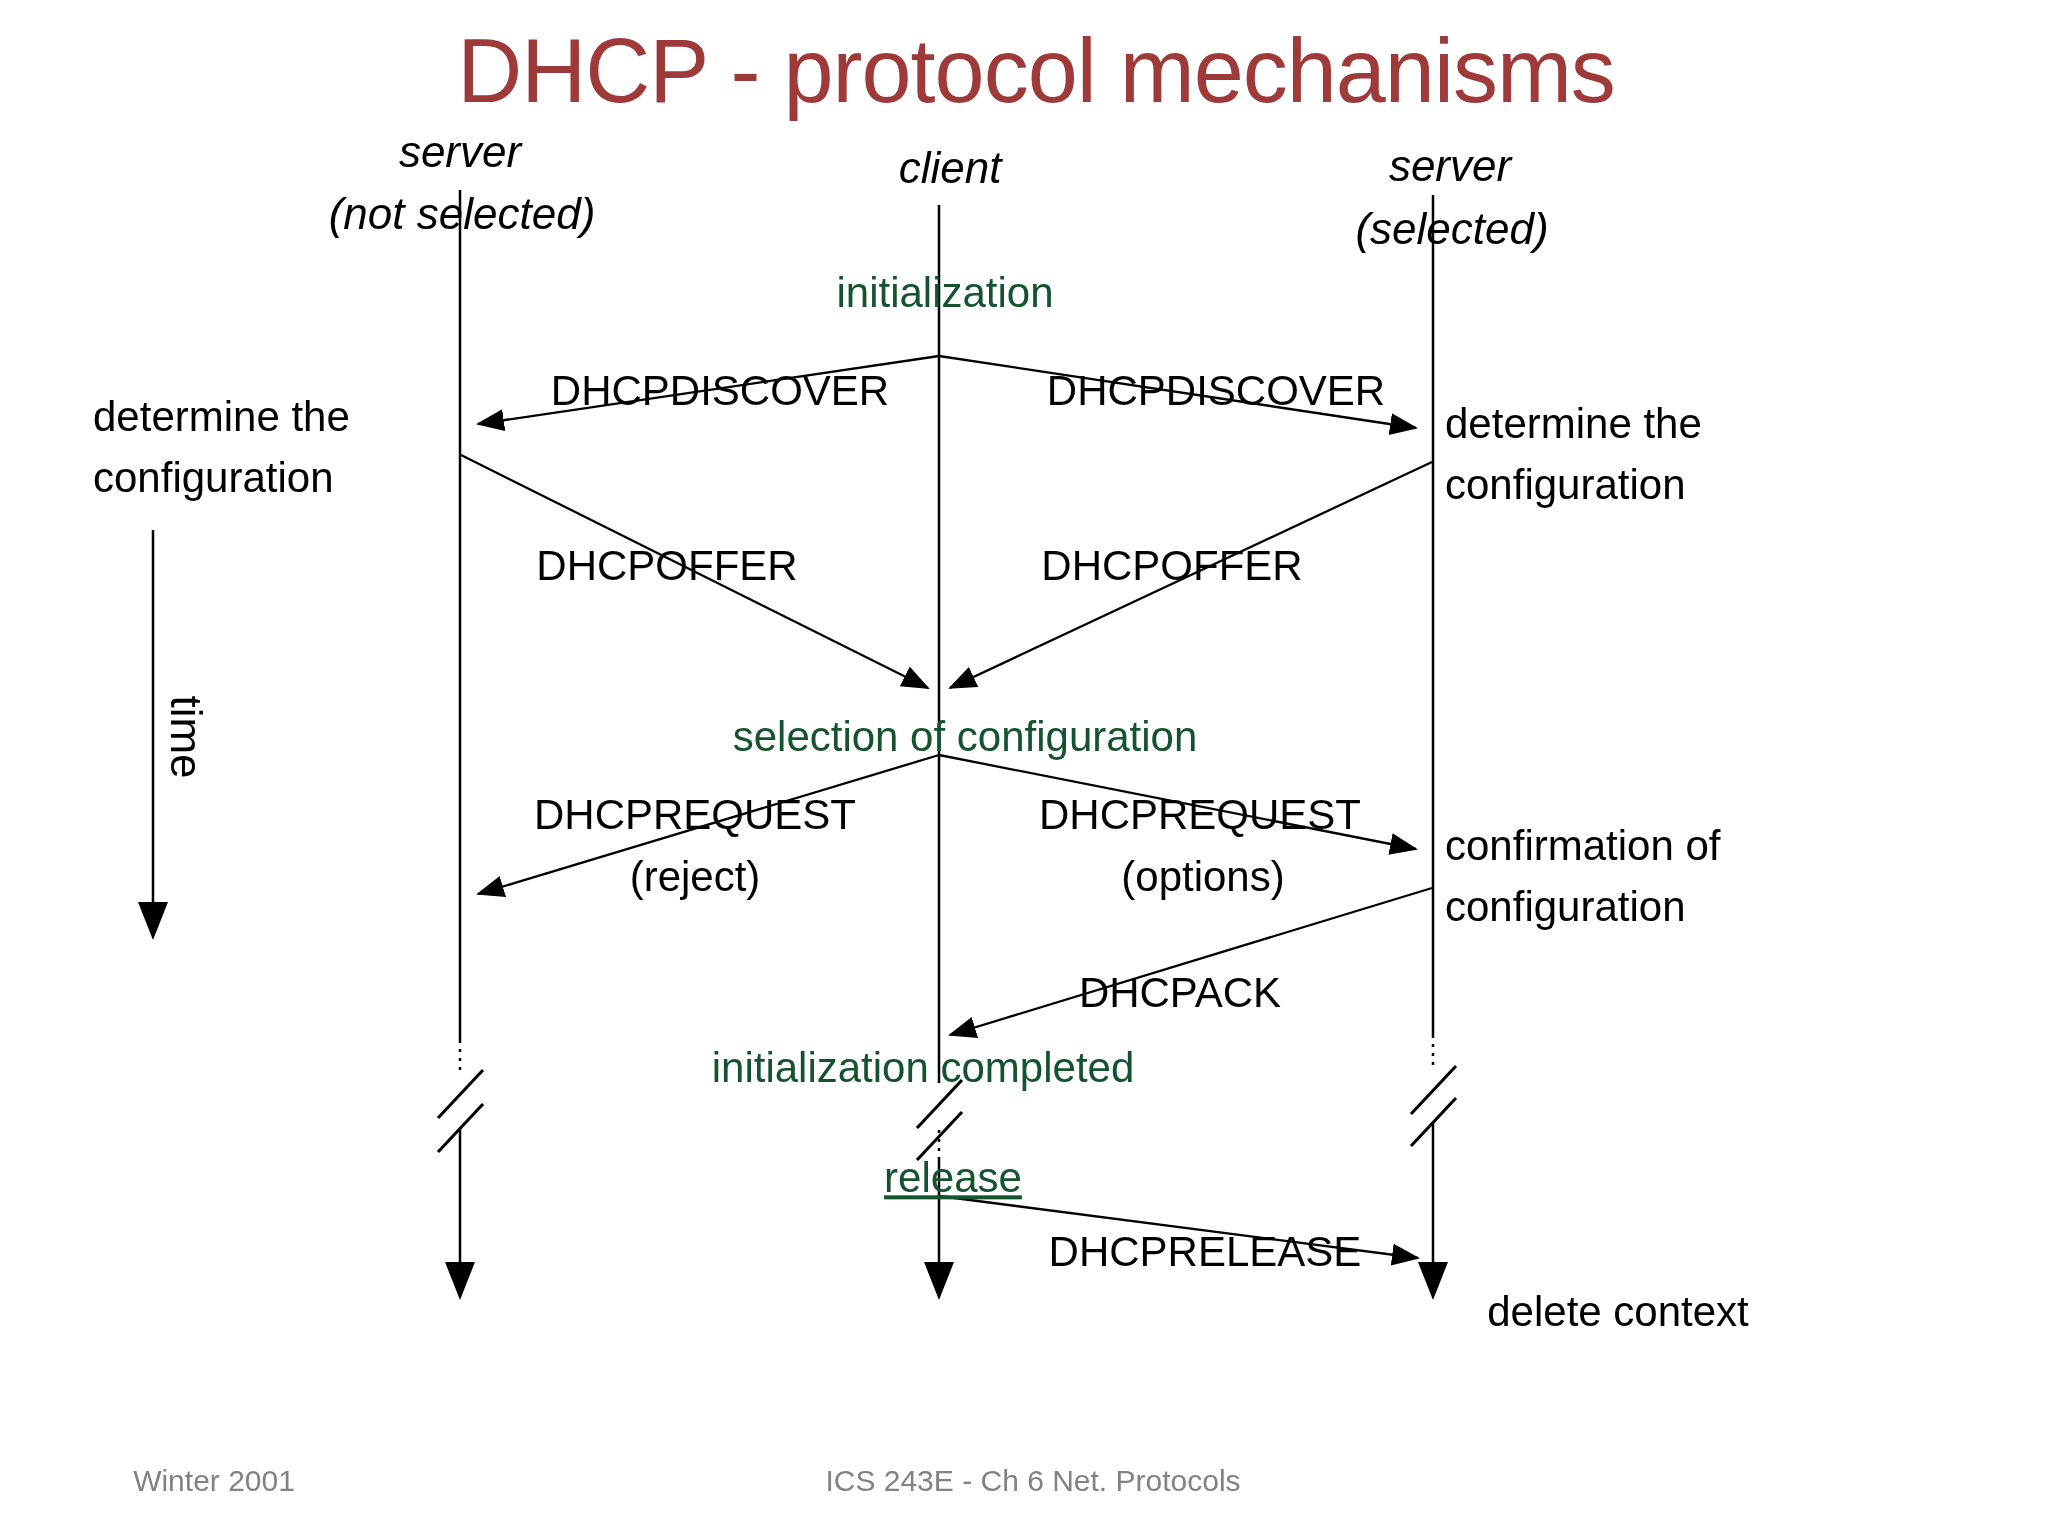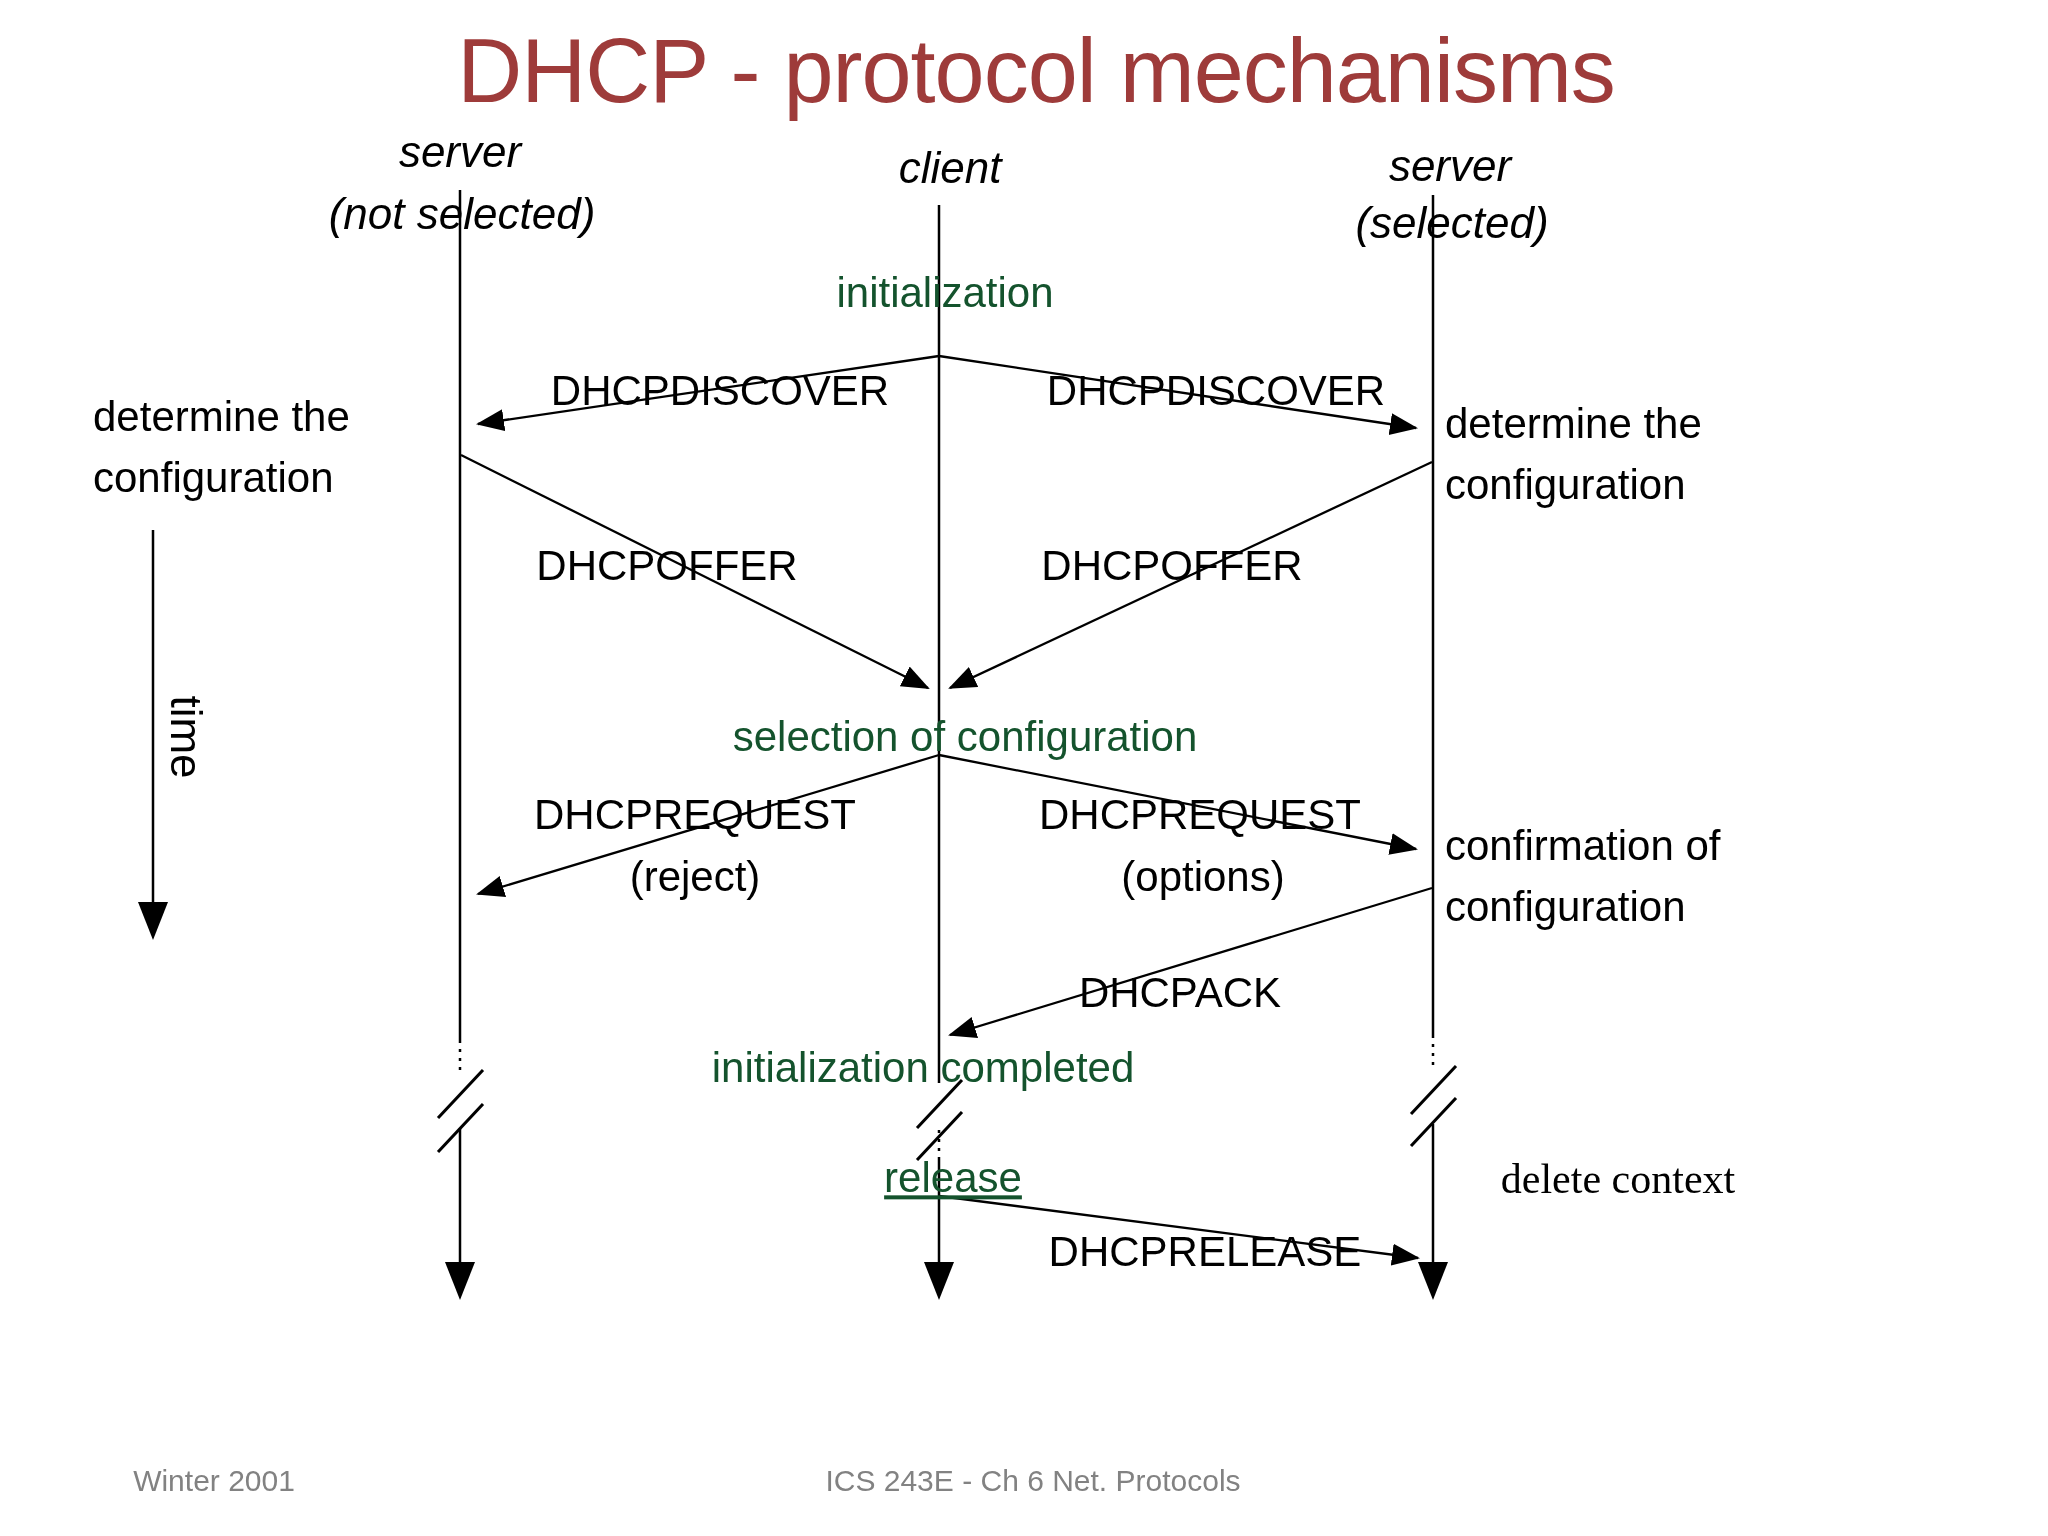--- a/index.html
+++ b/index.html
@@ -87,21 +87,21 @@
       <polygon points="138,902 168,902 153,940" fill="#000" stroke="none"></polygon>
     </g>
   </svg>
 
   <div class="lbl title center" style="left:1036px;top:72px;">DHCP - protocol mechanisms</div>
 
   <div class="lbl actor center" style="left:460px;top:152px;">server</div>
   <div class="lbl actor center" style="left:462px;top:214px;">(not selected)</div>
   <div class="lbl actor center" style="left:950px;top:168px;">client</div>
   <div class="lbl actor center" style="left:1450px;top:166px;">server</div>
-  <div class="lbl actor center" style="left:1452px;top:223px;">(selected)</div>
+  <div class="lbl actor center" style="left:1452px;top:229px;">(selected)</div>
 
   <div class="lbl event center" style="left:945px;top:293px;">initialization</div>
   <div class="lbl event center" style="left:965px;top:737px;">selection of configuration</div>
   <div class="lbl event center" style="left:923px;top:1068px;">initialization completed</div>
   <div class="lbl event center" style="left:953px;top:1178px;text-decoration:underline;">release</div>
 
   <div class="lbl msg center" style="left:720px;top:391px;">DHCPDISCOVER</div>
   <div class="lbl msg center" style="left:1216px;top:391px;">DHCPDISCOVER</div>
   <div class="lbl msg center" style="left:667px;top:566px;">DHCPOFFER</div>
   <div class="lbl msg center" style="left:1172px;top:566px;">DHCPOFFER</div>
@@ -111,21 +111,21 @@
   <div class="lbl msg center" style="left:1203px;top:877px;">(options)</div>
   <div class="lbl msg center" style="left:1180px;top:993px;">DHCPACK</div>
   <div class="lbl msg center" style="left:1205px;top:1252px;">DHCPRELEASE</div>
 
   <div class="lbl note" style="left:93px;top:386px;">determine the
 configuration</div>
   <div class="lbl note" style="left:1445px;top:393px;">determine the
 configuration</div>
   <div class="lbl note" style="left:1445px;top:815px;">confirmation of
 configuration</div>
-  <div class="lbl note center" style="left:1618px;top:1180px;font-family:Liberation Serif, serif;">delete context</div>
+  <div class="lbl note center" style="left:1618px;top:1312px;">delete context</div>
 
   <div class="lbl time-label" style="left:186px;top:737px;">time</div>
 
   <div class="lbl footer center" style="left:214px;top:1481px;">Winter 2001</div>
   <div class="lbl footer center" style="left:1033px;top:1481px;">ICS 243E - Ch 6 Net. Protocols</div>
   <div class="lbl footer center" style="left:1921px;top:1481px;">6.58</div>
 
 </div>
 
 </body></html>

